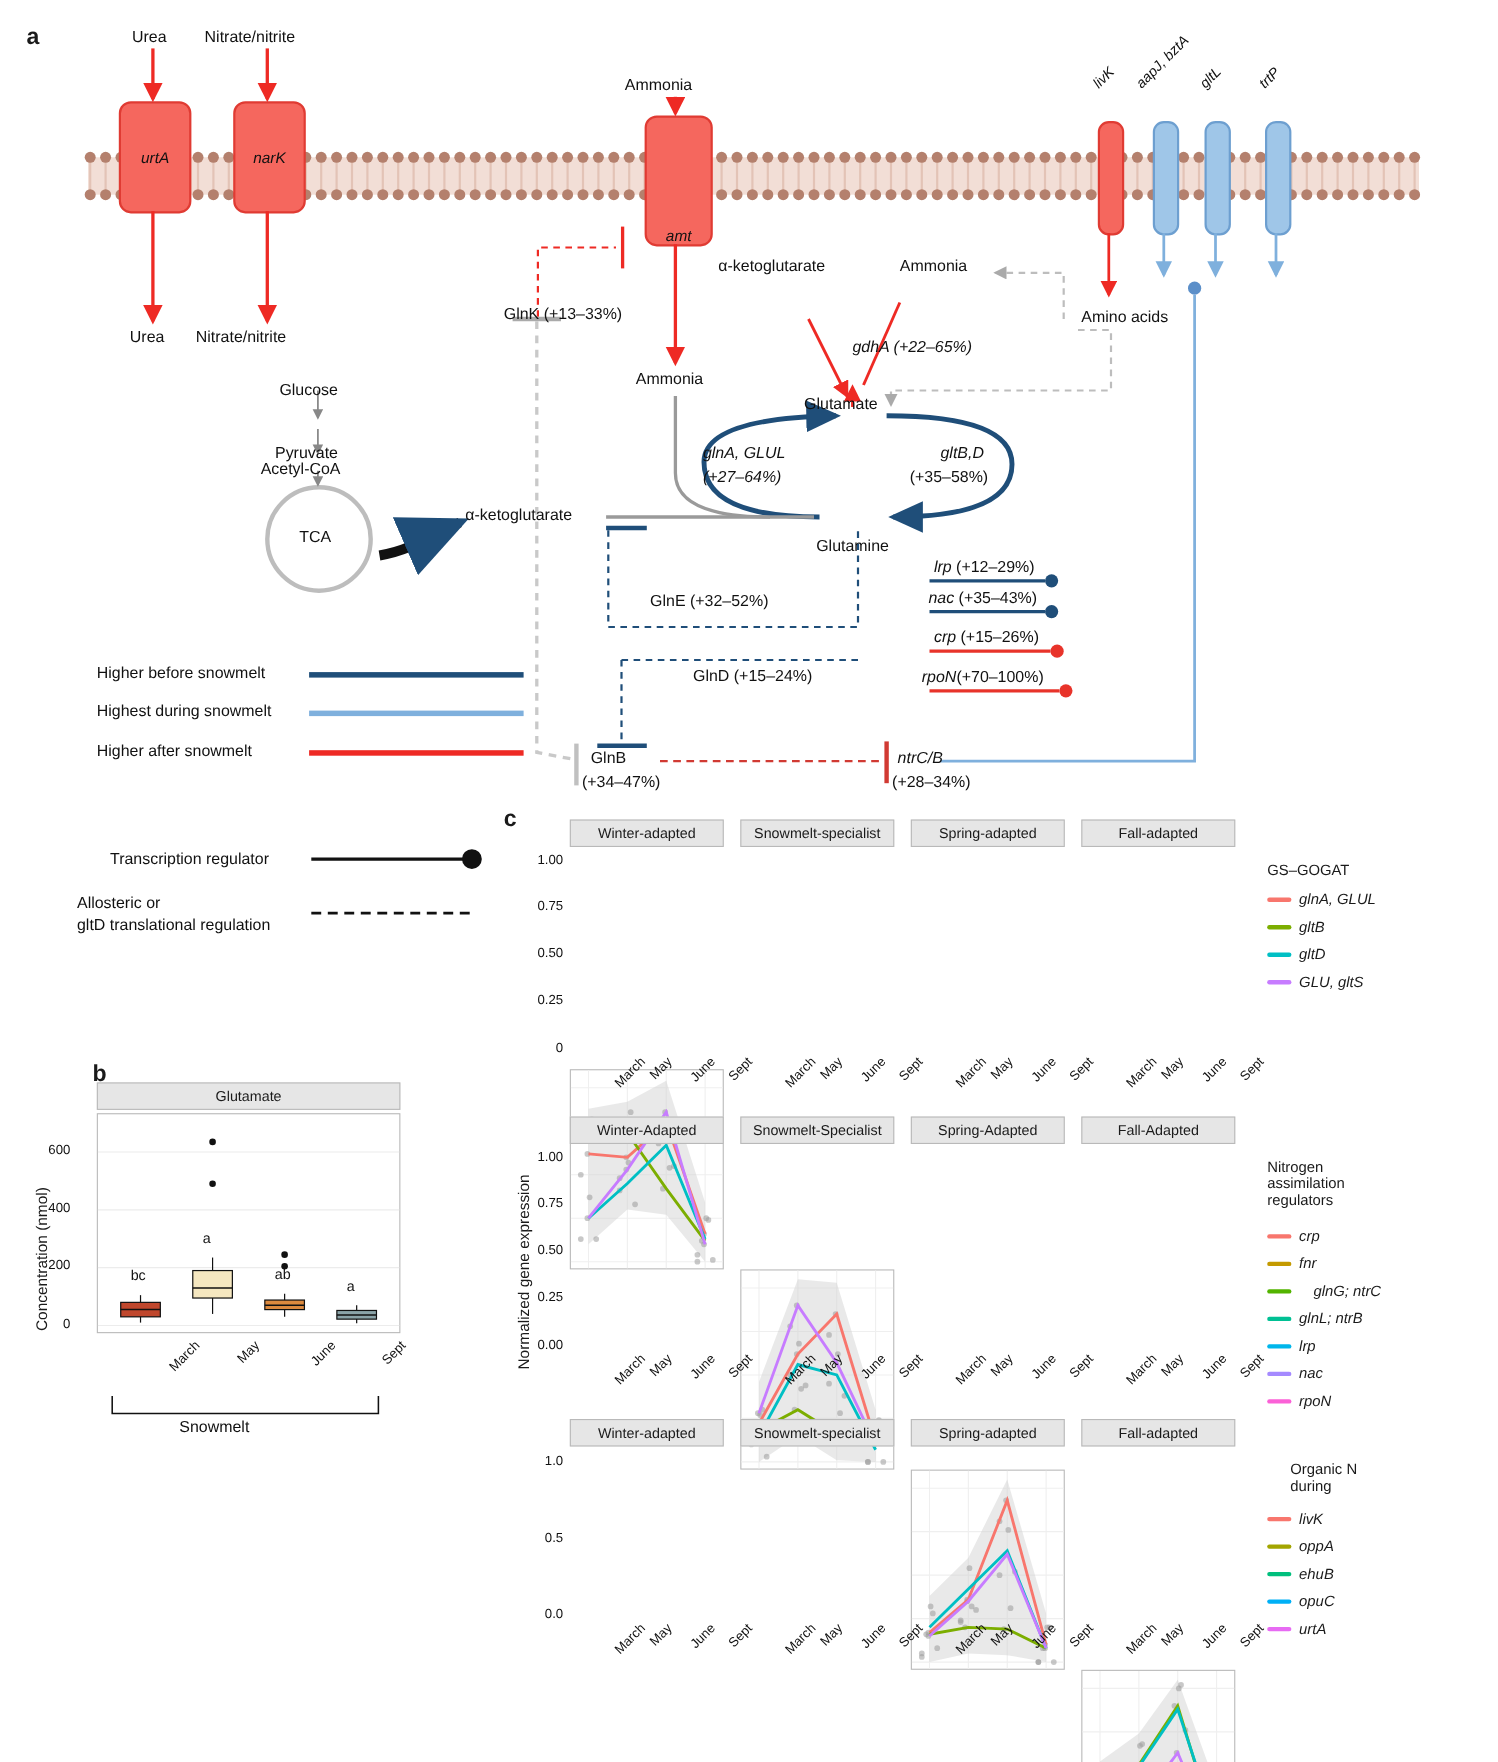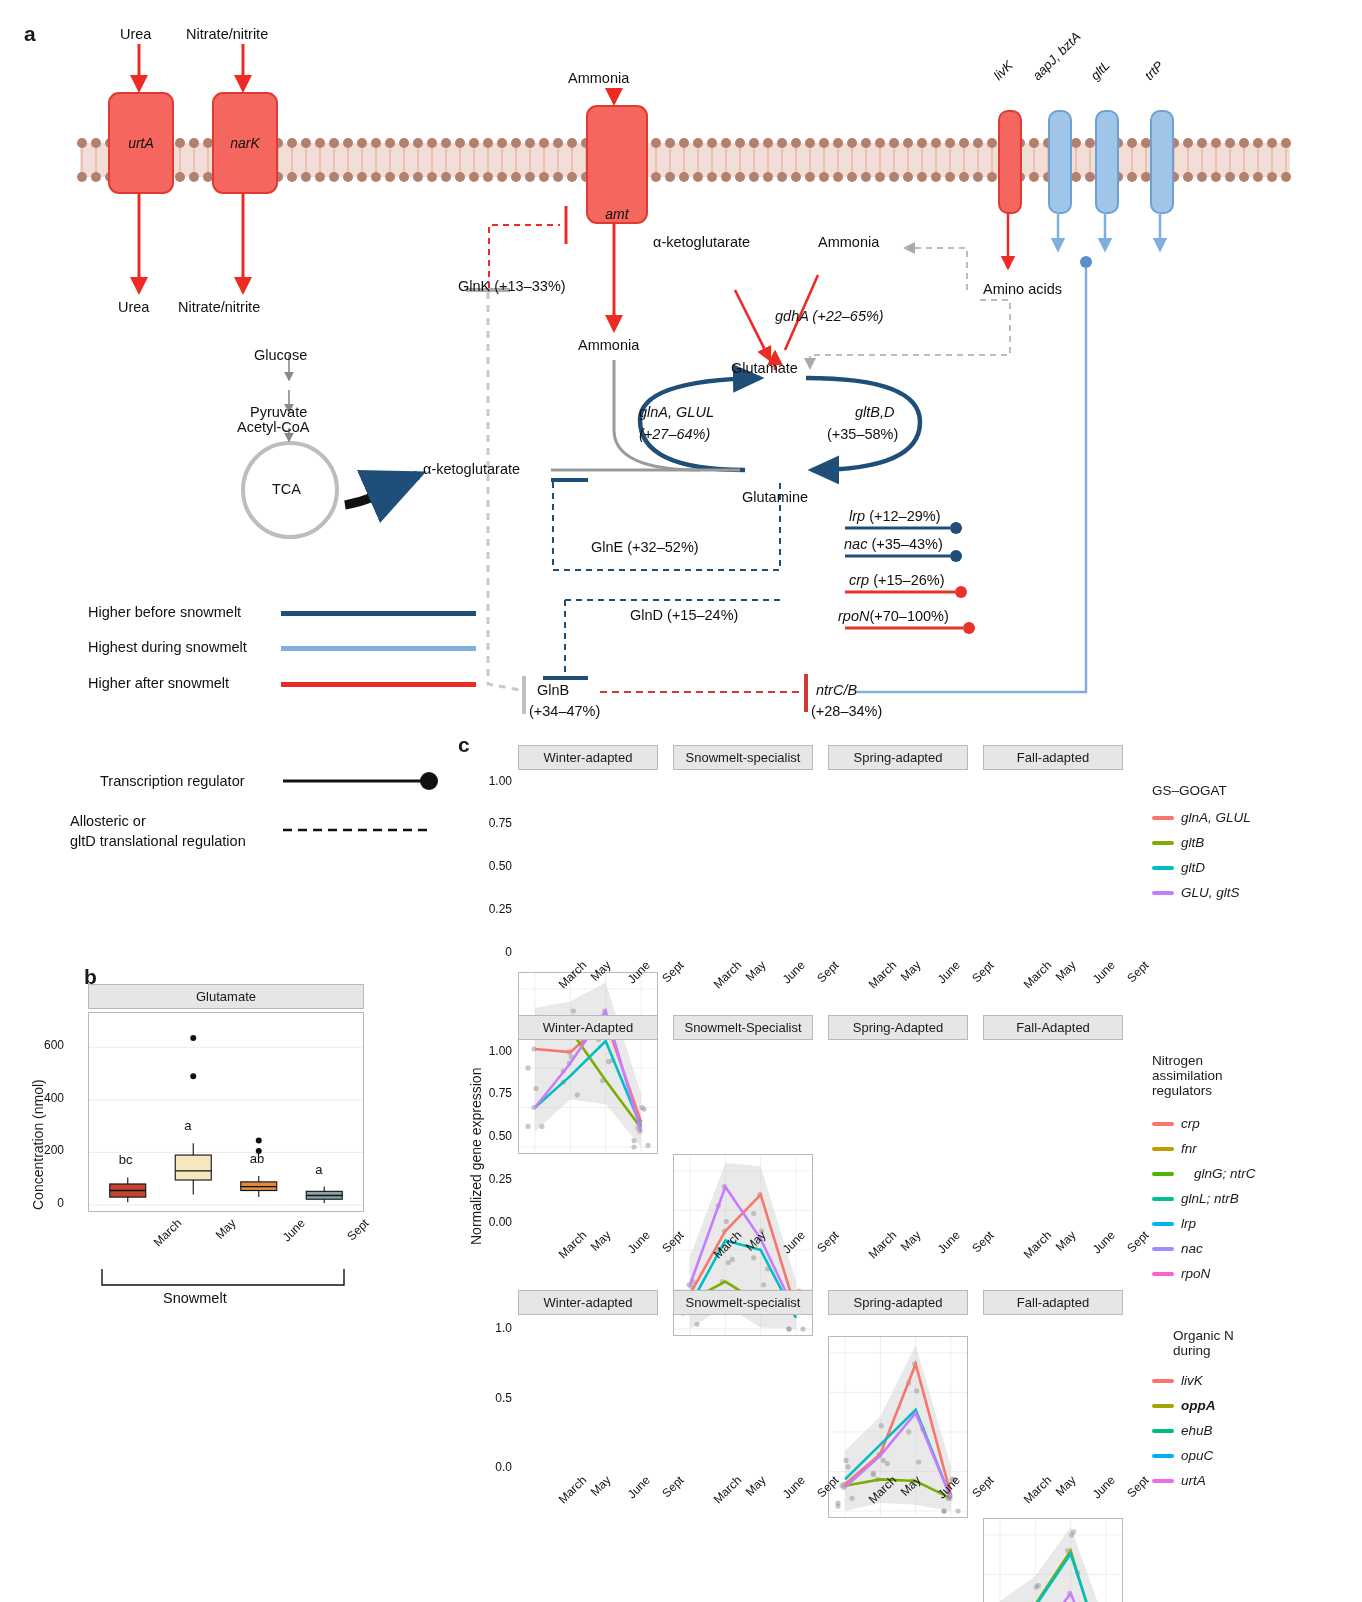--- a/index.html
+++ b/index.html
@@ -831,21 +831,21 @@
     <div class="tick" style="left: 1081.67px; top: 1473px;">June</div>
     <div class="tick" style="left: 1117px; top: 1473px;">Sept</div>
     <div class="abs legtitle" style="left: 1152px; top: 1328px; margin-left: 21px;">
       <div>Organic N</div>
       <div>during</div>
     </div>
     <div class="abs legitem" style="left: 1152px; top: 1368px;">
       <span class="swatch" style="background: rgb(248, 118, 109);"></span>
       <span>livK</span>
     </div>
-    <div class="abs legitem" style="left: 1152px; top: 1393px; font-weight: bold;">
+    <div class="abs legitem" style="left: 1152px; top: 1393px;">
       <span class="swatch" style="background: rgb(163, 165, 0);"></span>
       <span>oppA</span>
     </div>
     <div class="abs legitem" style="left: 1152px; top: 1418px;">
       <span class="swatch" style="background: rgb(0, 191, 125);"></span>
       <span>ehuB</span>
     </div>
     <div class="abs legitem" style="left: 1152px; top: 1443px;">
       <span class="swatch" style="background: rgb(0, 176, 246);"></span>
       <span>opuC</span>

